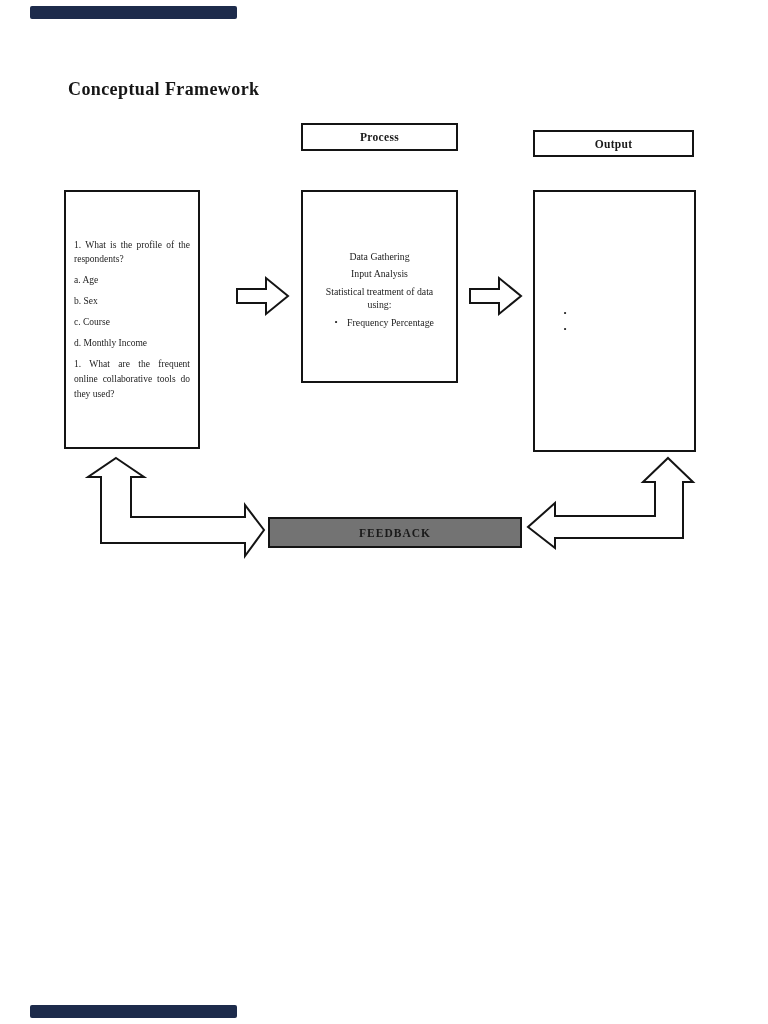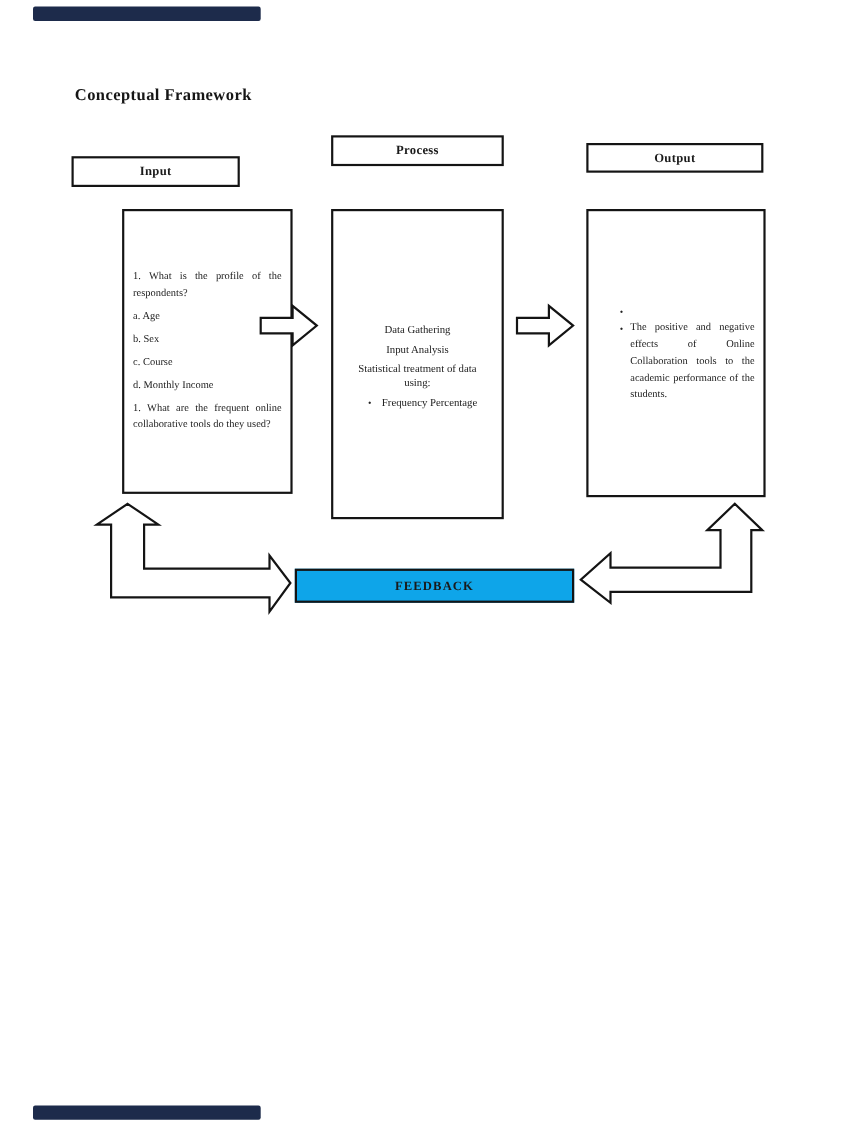--- a/index.html
+++ b/index.html
@@ -8,37 +8,37 @@
     font-family:"Liberation Serif","DejaVu Serif",serif;color:#1f1f1f;overflow:hidden;
   }
   .chrome-bar{
     position:absolute;left:30px;width:207px;height:13px;
     background:#1d2b4b;border-radius:2px;
   }
   .chrome-bar.top{top:6px;}
   .chrome-bar.bottom{top:1005px;}
   .doc-title{
     position:absolute;left:68px;top:79px;
-    font-size:15px;font-weight:bold;letter-spacing:0.4px;color:#161616;
+    font-size:18px;font-weight:bold;letter-spacing:0.4px;color:#161616;
   }
   .hdr-box{
     position:absolute;background:#fff;border:2px solid #141414;
     display:flex;align-items:center;justify-content:center;
     font-weight:bold;font-size:11.5px;letter-spacing:0.3px;color:#1a1a1a;
   }
   .hdr-input{left:65px;top:142px;width:149px;height:24px;}
   .hdr-process{left:301px;top:123px;width:153px;height:24px;}
   .hdr-output{left:533px;top:130px;width:157px;height:23px;}
   .content-box{
     position:absolute;background:#fff;border:2px solid #141414;
     display:flex;flex-direction:column;justify-content:center;
     box-sizing:border-box;
   }
-  .box-input{left:64px;top:190px;width:155px;height:259px;padding:12px 8px;margin-left:47px;}
-  .box-process{left:301px;top:190px;width:157px;height:282px;padding:4px 18px;align-items:center;justify-content:center;}
+  .box-input{left:64px;top:190px;width:136px;height:259px;padding:12px 8px;}
+  .box-process{left:301px;top:190px;width:157px;height:193px;padding:4px 18px;align-items:center;justify-content:center;}
   .box-output{left:533px;top:190px;width:163px;height:262px;padding:4px 8px 4px 6px;}
   .in-para{
     font-size:9.5px;line-height:14.6px;text-align:justify;text-align-last:left;
     margin:3.2px 0;color:#222;
   }
   .proc-line{
     font-size:9.8px;line-height:13px;text-align:center;margin:4.5px 0;color:#222;
   }
   .proc-wrap{max-width:138px;}
   .proc-bullet-row{
@@ -47,40 +47,37 @@
   }
   .proc-bullet-row .bul{width:22px;text-align:center;font-size:9px;}
   .out-bullet-row{
     display:flex;align-items:flex-start;font-size:9.5px;line-height:15.2px;color:#222;
   }
   .out-bullet-row .bul{width:16px;min-width:16px;text-align:center;font-size:9px;padding-top:1px;}
   .out-bullet-row .gap{width:16px;min-width:16px;}
   .out-bullet-row .txt{flex:1;text-align:justify;text-align-last:left;}
   .fb-box{
     position:absolute;left:268px;top:517px;width:250px;height:27px;
-    background:#0ea5e9;border:2px solid #141414;
+    background:#737373;border:2px solid #141414;
     display:flex;align-items:center;justify-content:center;
     font-weight:bold;font-size:11.5px;letter-spacing:1px;color:#1a1a1a;
   }
   .arrow-svg{position:absolute;overflow:visible;}
   .arrow-svg polygon{fill:#ffffff;stroke:#141414;stroke-width:2;stroke-linejoin:miter;}
 </style>
 </head>
 <body>
 
 <div class="page">
 
   <div class="chrome-bar top"></div>
   <div class="chrome-bar bottom"></div>
 
   <div class="doc-title">Conceptual Framework</div>
 
-  <div class="hdr-box hdr-input">
-    <span>Input</span>
-  </div>
   <div class="hdr-box hdr-process">
     <span>Process</span>
   </div>
   <div class="hdr-box hdr-output">
     <span>Output</span>
   </div>
 
   <div class="content-box box-input">
     <div class="in-para">1. What is the profile of the respondents?</div>
     <div class="in-para">a. Age</div>
@@ -103,21 +100,20 @@
   </div>
 
   <div class="content-box box-output">
     <div class="out-bullet-row">
       <span class="gap"></span>
       <span class="bul">•</span>
     </div>
     <div class="out-bullet-row">
       <span class="gap"></span>
       <span class="bul">•</span>
-      <span class="txt">The positive and negative effects of Online Collaboration tools to the academic performance of the students.</span>
     </div>
   </div>
 
   <svg class="arrow-svg" style="left:236px;top:276px;" width="54" height="40" viewBox="0 0 54 40">
     <polygon points="1,13 30,13 30,2 52,20 30,38 30,27 1,27"></polygon>
   </svg>
 
   <svg class="arrow-svg" style="left:469px;top:276px;" width="54" height="40" viewBox="0 0 54 40">
     <polygon points="1,13 30,13 30,2 52,20 30,38 30,27 1,27"></polygon>
   </svg>

